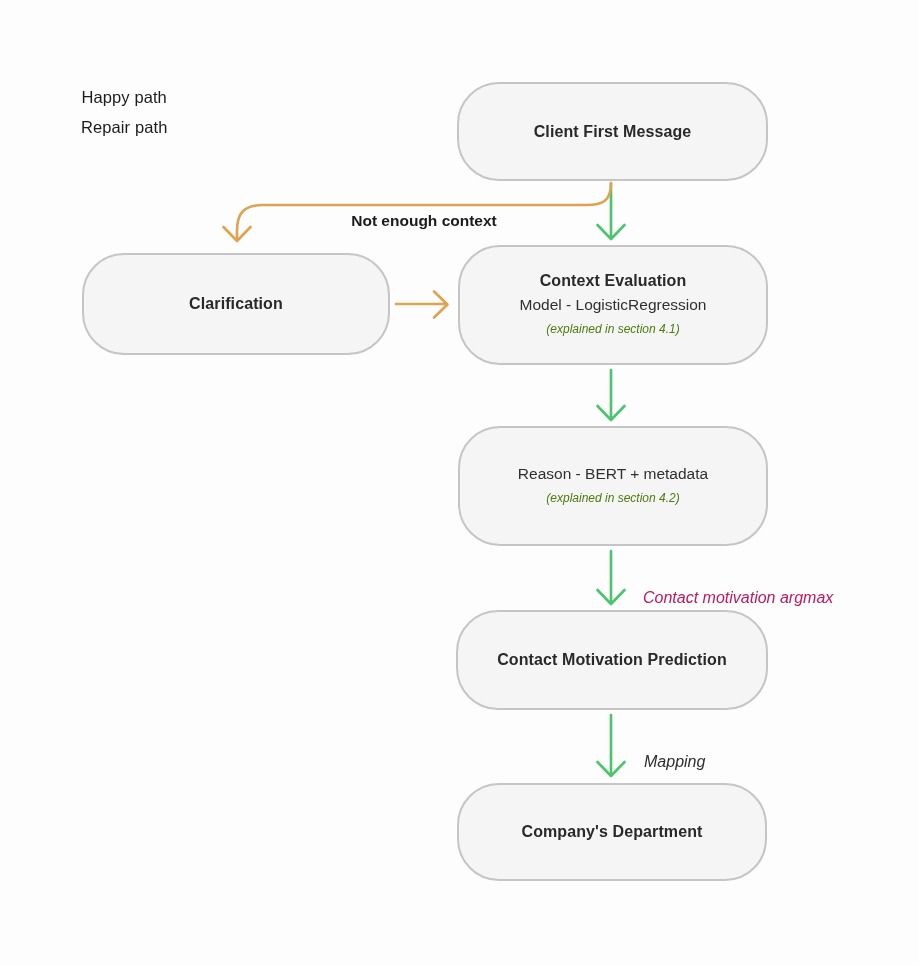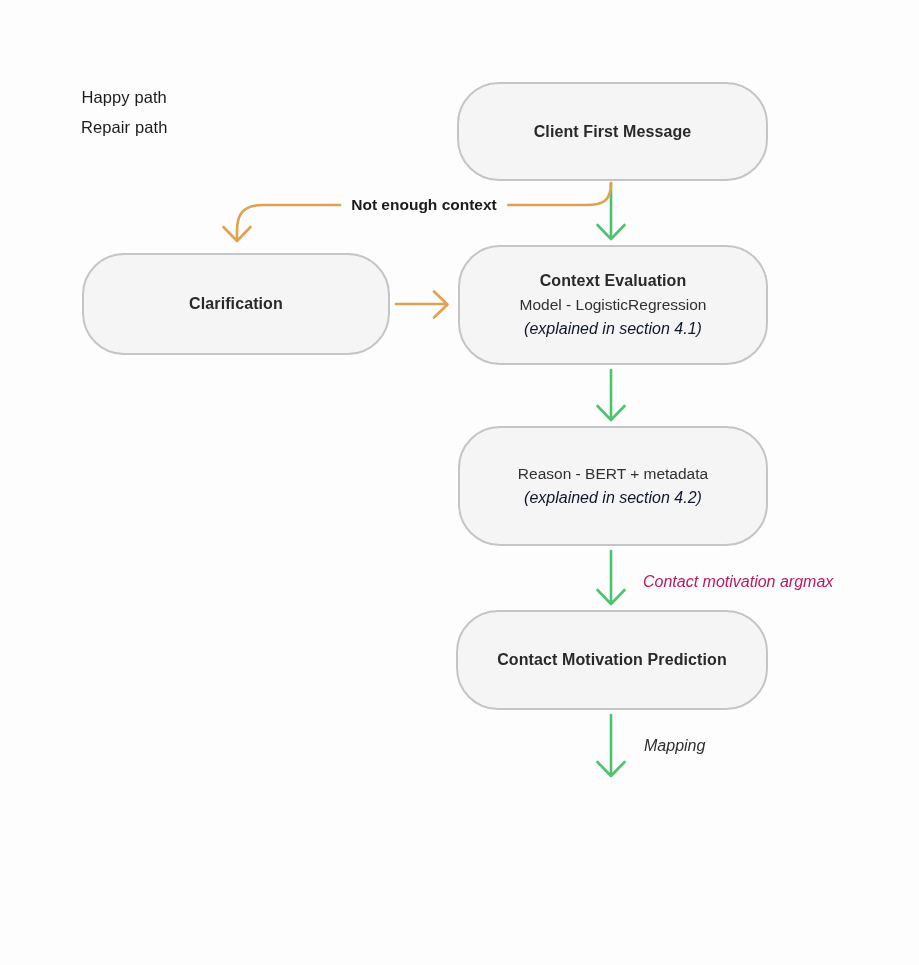--- a/index.html
+++ b/index.html
@@ -66,37 +66,38 @@
     font-weight: bold;
     font-size: 16px;
     color: #292929;
     letter-spacing: 0.1px;
   }
   .node .subtitle {
     font-size: 15.5px;
     color: #303030;
   }
   .node .note {
-    font-size: 16px;
+    font-size: 12px;
     font-style: italic;
-    color: #0f172a;
+    color: #4d7c0f;
   }
 
   #node-client-first-message       { left: 457px; top:  82px; width: 311px; height:  99px; }
   #node-clarification              { left:  82px; top: 253px; width: 308px; height: 102px; }
   #node-context-evaluation         { left: 458px; top: 245px; width: 310px; height: 120px; }
   #node-contact-reason-prediction  { left: 458px; top: 426px; width: 310px; height: 120px; }
   #node-contact-motivation-prediction { left: 456px; top: 610px; width: 312px; height: 100px; }
   #node-companys-department        { left: 457px; top: 783px; width: 310px; height:  98px; }
 
   
   .edge-label {
     position: absolute;
     white-space: nowrap;
     color: #1b1b1b;
+    margin-top: 16px;
   }
   #label-not-enough-context {
     left: 424px; top: 205px;
     transform: translate(-50%, -50%);
     background: #fdfdfd;
     padding: 2px 10px;
     font-size: 15.5px;
     font-weight: 600;
   }
   #label-contact-motivation-argmax {
@@ -161,18 +162,21 @@
 
   <div class="node" id="node-contact-reason-prediction">
     <div class="subtitle">Reason - BERT + metadata</div>
     <div class="note">(explained in section 4.2)</div>
   </div>
 
   <div class="node" id="node-contact-motivation-prediction">
     <div class="title">Contact Motivation Prediction</div>
   </div>
 
+  <div class="node" id="node-companys-department">
+    <div class="title">Company's Department</div>
+  </div>
 
   <div class="edge-label" id="label-not-enough-context">Not enough context</div>
   <div class="edge-label" id="label-contact-motivation-argmax">Contact motivation argmax</div>
   <div class="edge-label" id="label-mapping">Mapping</div>
 
 </div>
 
 </body></html>

